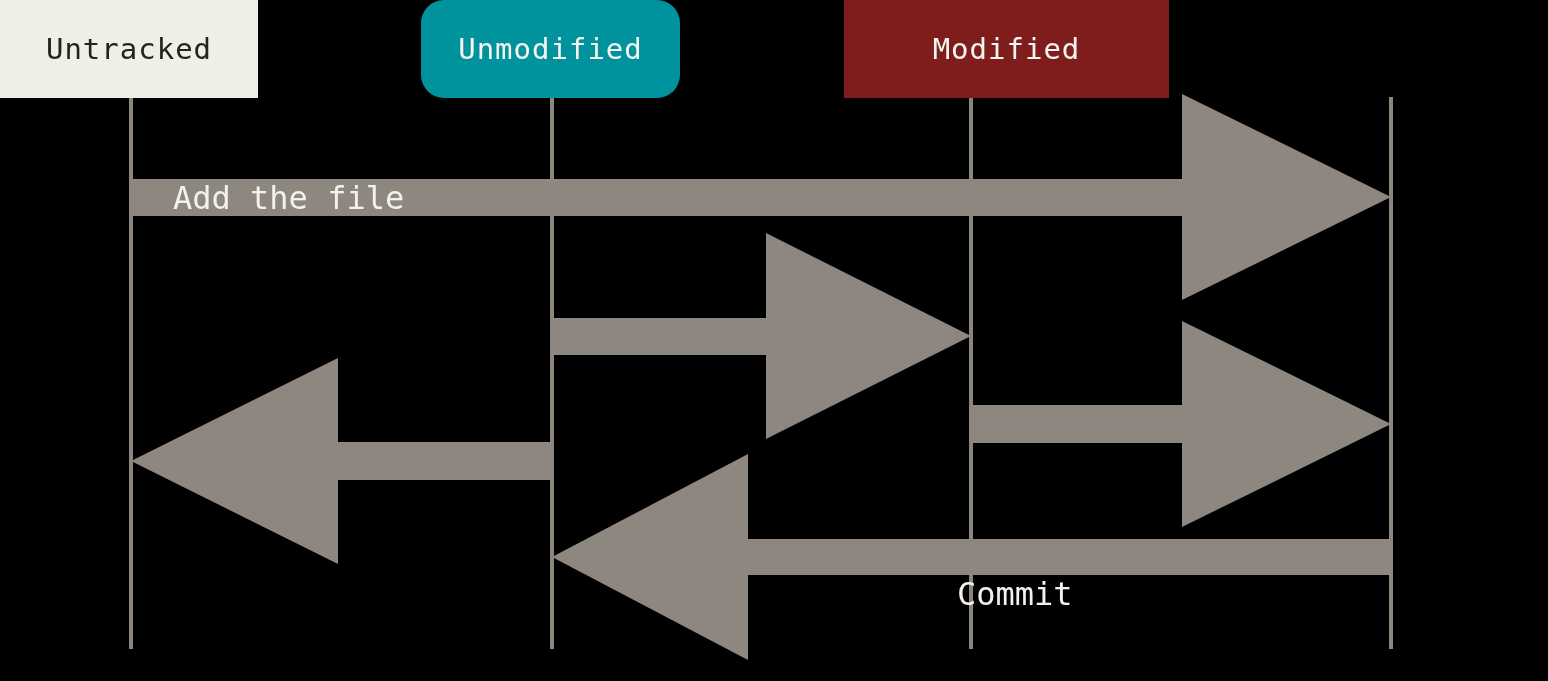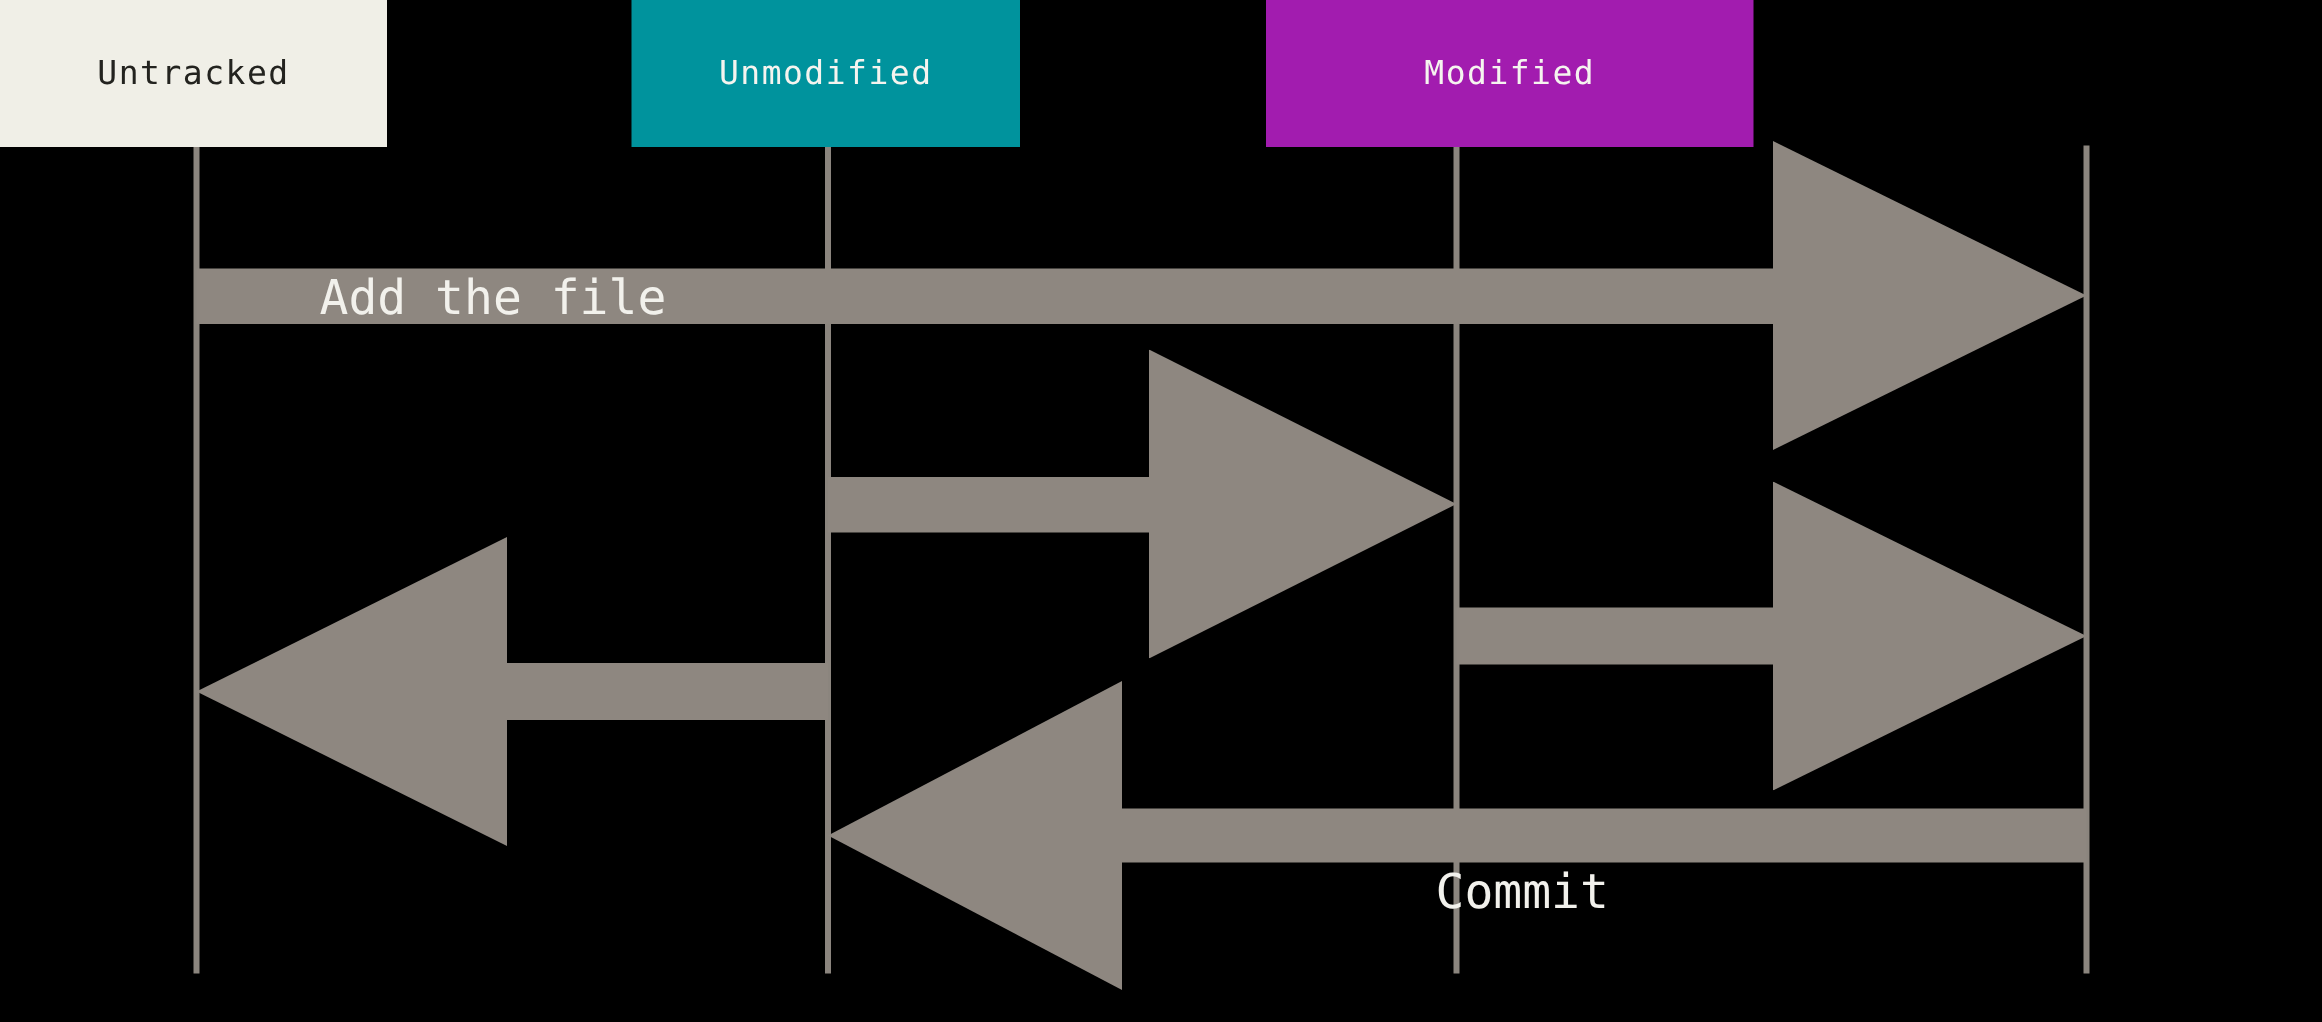--- a/index.html
+++ b/index.html
@@ -33,27 +33,27 @@
   .lifeline.l4 { left: 1389px; }
 
   
   .state-box {
     position: absolute;
     top: 0;
     height: 98px;
     display: flex;
     align-items: center;
     justify-content: center;
-    font-size: 22px;
+    font-size: 29px;
     letter-spacing: 1px;
     z-index: 4;
   }
   .state-box.untracked  { left: 0;      width: 258px; background: #F0EFE7; color: #23231F; }
-  .state-box.unmodified { left: 421px;  width: 259px; background: #00939D; color: #F5F4EF; }
-  .state-box.modified   { left: 844px;  width: 325px; background: #a21caf; color: #F5F4EF; }
+  .state-box.unmodified { left: 421px;  width: 259px; background: #00939D; color: #F5F4EF; border-radius: 23px; }
+  .state-box.modified   { left: 844px;  width: 325px; background: #7f1d1d; color: #F5F4EF; }
   .state-box.staged     { left: 1229px; width: 319px; background: #F34E26; color: #F5F4EF; }
 
   
   .shaft {
     position: absolute;
     background: #8E8780;
     z-index: 2;
   }
   .head {
     position: absolute;
@@ -68,21 +68,21 @@
     color: #F2F1EC;
     font-size: 32px;
     line-height: 1;
     white-space: nowrap;
     z-index: 3;
   }
 
   
   .a1-shaft { left: 131px;  top: 179px; width: 1053px; height: 37px; }
   .a1-head  { left: 1182px; top: 94px;  width: 209px;  height: 206px; }
-  .a1-label { left: 173px;  top: 182px; margin-left: 40px; }
+  .a1-label { left: 173px;  top: 182px; }
 
   
   .a2-shaft { left: 552px;  top: 318px; width: 216px;  height: 37px; }
   .a2-head  { left: 766px;  top: 233px; width: 205px;  height: 206px; }
   .a2-label { left: 588px;  top: 321px; }
 
   
   .a3-shaft { left: 971px;  top: 405px; width: 213px;  height: 38px; }
   .a3-head  { left: 1182px; top: 321px; width: 209px;  height: 206px; }
   .a3-label { left: 995px;  top: 409px; }

